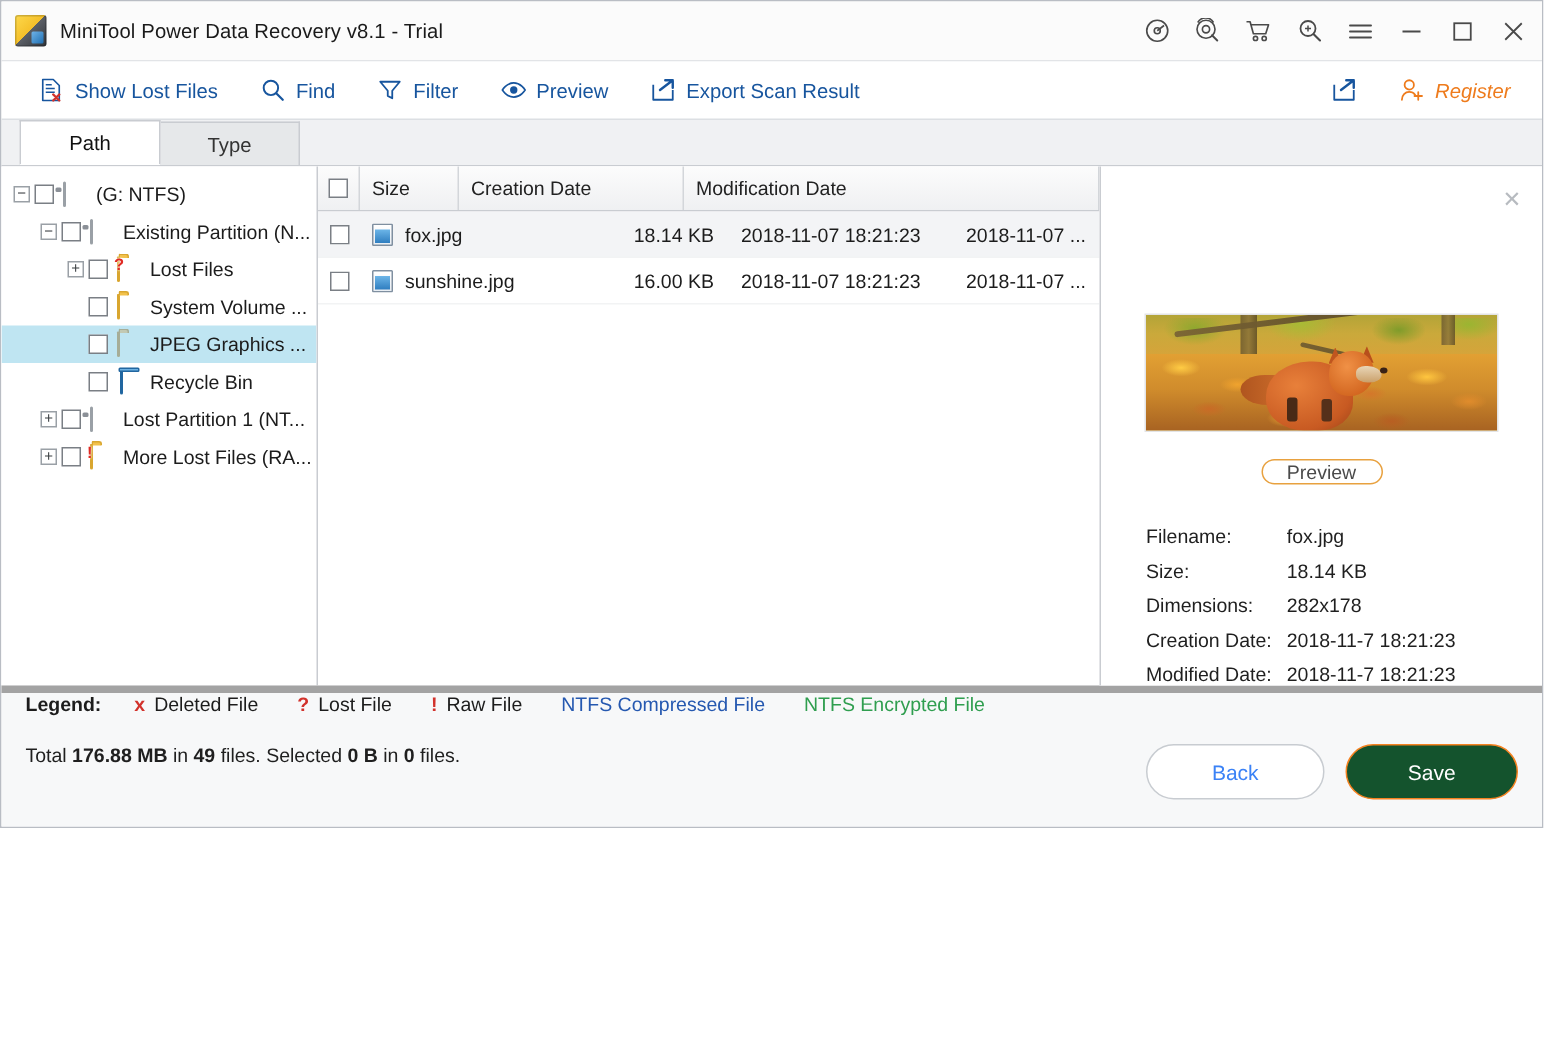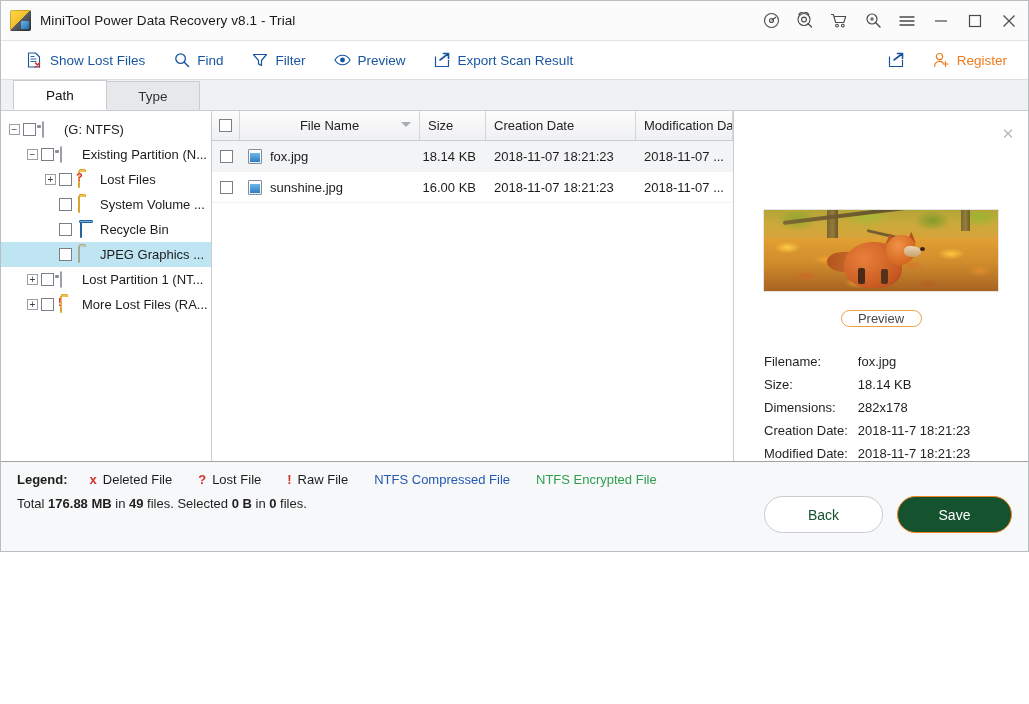--- a/index.html
+++ b/index.html
@@ -54,21 +54,21 @@
     display:flex;align-items:center;
     padding:0 12px 0 16px;
   }
   .tb-item{
     display:flex;align-items:center;gap:7px;
     color:#17559e;font-size:13.5px;
     padding:4px 9px;margin-right:10px;border-radius:3px;
     cursor:default;white-space:nowrap;
   }
   .tb-right{margin-left:auto;display:flex;align-items:center;}
-  .tb-item.register{color:#ee7b1c;margin-right:0;}
+  .tb-item.register{color:#ee7b1c;margin-right:0;font-style:italic;}
   .tb-ico{width:17px;height:17px;display:flex;align-items:center;justify-content:center;flex:0 0 auto;}
 
   
   .tabstrip{
     height:30px;min-height:30px;
     background:#f0f1f3;
     border-bottom:1px solid #c9ccd1;
     display:flex;align-items:flex-end;
     padding-left:12px;
   }
@@ -280,23 +280,23 @@
     display:grid;grid-template-columns:auto 1fr;
     row-gap:8px;column-gap:10px;
     font-size:13px;color:#1f1f1f;
   }
   .pv-meta .k{white-space:nowrap;}
   .pv-meta .v{white-space:nowrap;}
 
   
   .legend{
     height:34px;min-height:34px;
-    border-top:1px solid #a3a3a3;
+    border-top:5px solid #a3a3a3;
     background:#f7f8f9;
-    display:flex;align-items:center;
+    display:flex;align-items:flex-start;
     padding-left:16px;font-size:13px;
   }
   .lg-title{font-weight:bold;margin-right:22px;}
   .lg-item{display:flex;align-items:center;gap:6px;margin-right:26px;white-space:nowrap;}
   .lg-sym{color:#d2322c;font-weight:bold;font-size:13px;}
   .lg-comp{color:#2558b0;margin-right:26px;}
   .lg-enc{color:#2f9e4f;}
 
   .statusbar{
     height:55px;min-height:55px;
@@ -305,21 +305,21 @@
     padding:0 16px;
   }
   .status-text{font-size:13px;color:#1f1f1f;}
   .status-text b{font-weight:bold;}
   .btns{margin-left:auto;display:flex;align-items:center;gap:14px;}
   .btn{
     height:37px;border-radius:19px;
     display:flex;align-items:center;justify-content:center;
     font-size:14px;cursor:default;box-sizing:border-box;
   }
-  .btn.back{width:119px;background:#fff;border:1px solid #c8ccd1;color:#14532d;}
+  .btn.back{width:119px;background:#fff;border:1px solid #c8ccd1;color:#3b82f6;}
   .btn.save{width:115px;background:#14532d;color:#fff;border:1px solid #f58220;}
 </style>
 </head>
 <body>
 
 <div class="app">
 
   <div class="titlebar">
     <div class="app-icon"></div>
     <div class="title-text">MiniTool Power Data Recovery v8.1 - Trial</div>
@@ -483,34 +483,34 @@
       </div>
 
       <div class="trow">
         <span class="indent" style="width:44px"></span>
         <span class="exp none"></span>
         <span class="cbx"></span>
         <span class="ticon"><span class="ic-folder"></span></span>
         <span class="tlabel">System Volume ...</span>
       </div>
 
+      <div class="trow sel">
+        <span class="indent" style="width:44px"></span>
+        <span class="exp none"></span>
+        <span class="cbx"></span>
+        <span class="ticon"><span class="ic-folder gray"></span></span>
+        <span class="tlabel">JPEG Graphics ...</span>
+      </div>
+
       <div class="trow">
         <span class="indent" style="width:44px"></span>
         <span class="exp none"></span>
         <span class="cbx"></span>
         <span class="ticon"><span class="ic-bin"></span></span>
         <span class="tlabel">Recycle Bin</span>
-      </div>
-
-      <div class="trow sel">
-        <span class="indent" style="width:44px"></span>
-        <span class="exp none"></span>
-        <span class="cbx"></span>
-        <span class="ticon"><span class="ic-folder gray"></span></span>
-        <span class="tlabel">JPEG Graphics ...</span>
       </div>
 
       <div class="trow">
         <span class="indent" style="width:26px"></span>
         <span class="exp">+</span>
         <span class="cbx"></span>
         <span class="ticon"><span class="ic-drive"></span></span>
         <span class="tlabel">Lost Partition 1 (NT...</span>
       </div>
 
@@ -521,24 +521,20 @@
         <span class="ticon"><span class="ic-folder"></span><span class="badge">!</span></span>
         <span class="tlabel">More Lost Files (RA...</span>
       </div>
 
     </div>
 
     <div class="filelist">
       <div class="fl-head">
         <div class="fh c-chk">
           <span class="cbx" style="margin:0"></span>
-        </div>
-        <div class="fh c-name">
-          <span>File Name</span>
-          <span class="sortarrow"></span>
         </div>
         <div class="fh c-size">
           <span>Size</span>
         </div>
         <div class="fh c-cdate">
           <span>Creation Date</span>
         </div>
         <div class="fh c-mdate">
           <span>Modification Date</span>
         </div>

